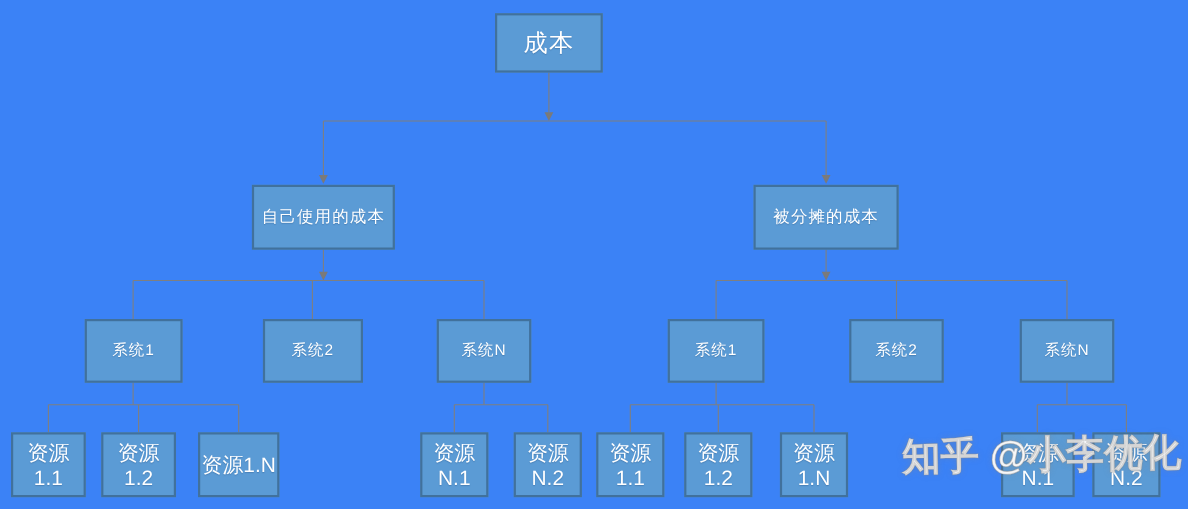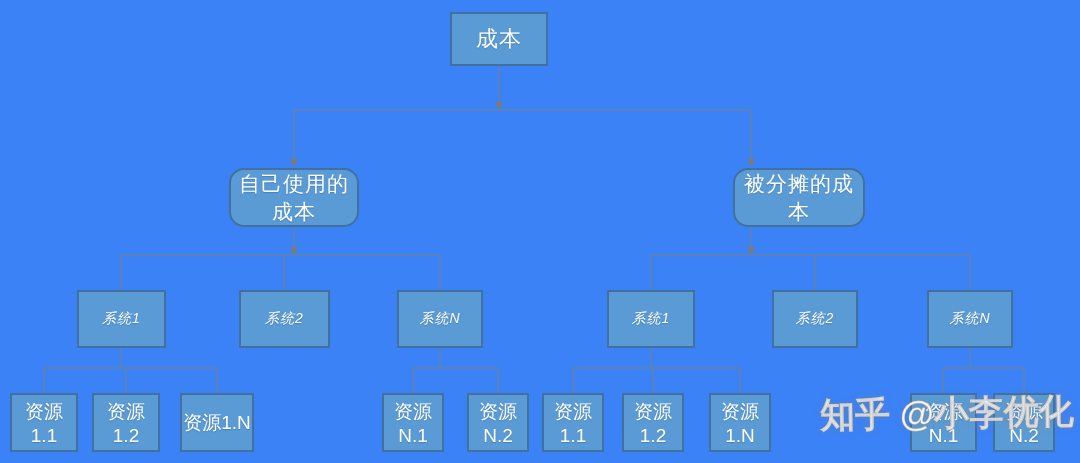--- a/index.html
+++ b/index.html
@@ -29,28 +29,28 @@
     border: 2px solid #41719c;
     color: #ffffff;
     display: flex;
     align-items: center;
     justify-content: center;
     text-align: center;
     letter-spacing: 1px;
     text-shadow: 0 1px 1px rgba(40,80,130,0.35);
   }
   .lvl1 { font-size: 22px; }
-  .lvl2 { font-size: 21px; border-radius: 15px; }
-  .lvl3 { font-size: 14px; font-style: italic; }
+  .lvl2 { font-size: 15px; }
+  .lvl3 { font-size: 14px; }
   .lvl4 { font-size: 19px; letter-spacing: 0; }
 
   
   .n-root            { left: 450px; top: 12px;  width: 98px;  height: 54px; }
   .n-branch-self     { left: 229px; top: 168px; width: 130px; height: 59px; }
-  .n-branch-alloc    { left: 685px; top: 168px; width: 132px; height: 59px; margin-left: 48px; }
+  .n-branch-alloc    { left: 685px; top: 168px; width: 132px; height: 59px; }
   .n-self-sys1       { left: 77px;  top: 290px; width: 89px;  height: 58px; }
   .n-self-sys2       { left: 239px; top: 290px; width: 91px;  height: 58px; }
   .n-self-sysN       { left: 397px; top: 290px; width: 86px;  height: 58px; }
   .n-alloc-sys1      { left: 607px; top: 290px; width: 88px;  height: 58px; }
   .n-alloc-sys2      { left: 772px; top: 290px; width: 86px;  height: 58px; }
   .n-alloc-sysN      { left: 927px; top: 290px; width: 86px;  height: 58px; }
   .n-self-s1-r11     { left: 10px;  top: 393px; width: 68px;  height: 59px; }
   .n-self-s1-r12     { left: 92px;  top: 393px; width: 68px;  height: 59px; }
   .n-self-s1-r1N     { left: 180px; top: 393px; width: 74px;  height: 59px; }
   .n-self-sN-rN1     { left: 382px; top: 393px; width: 62px;  height: 59px; }

